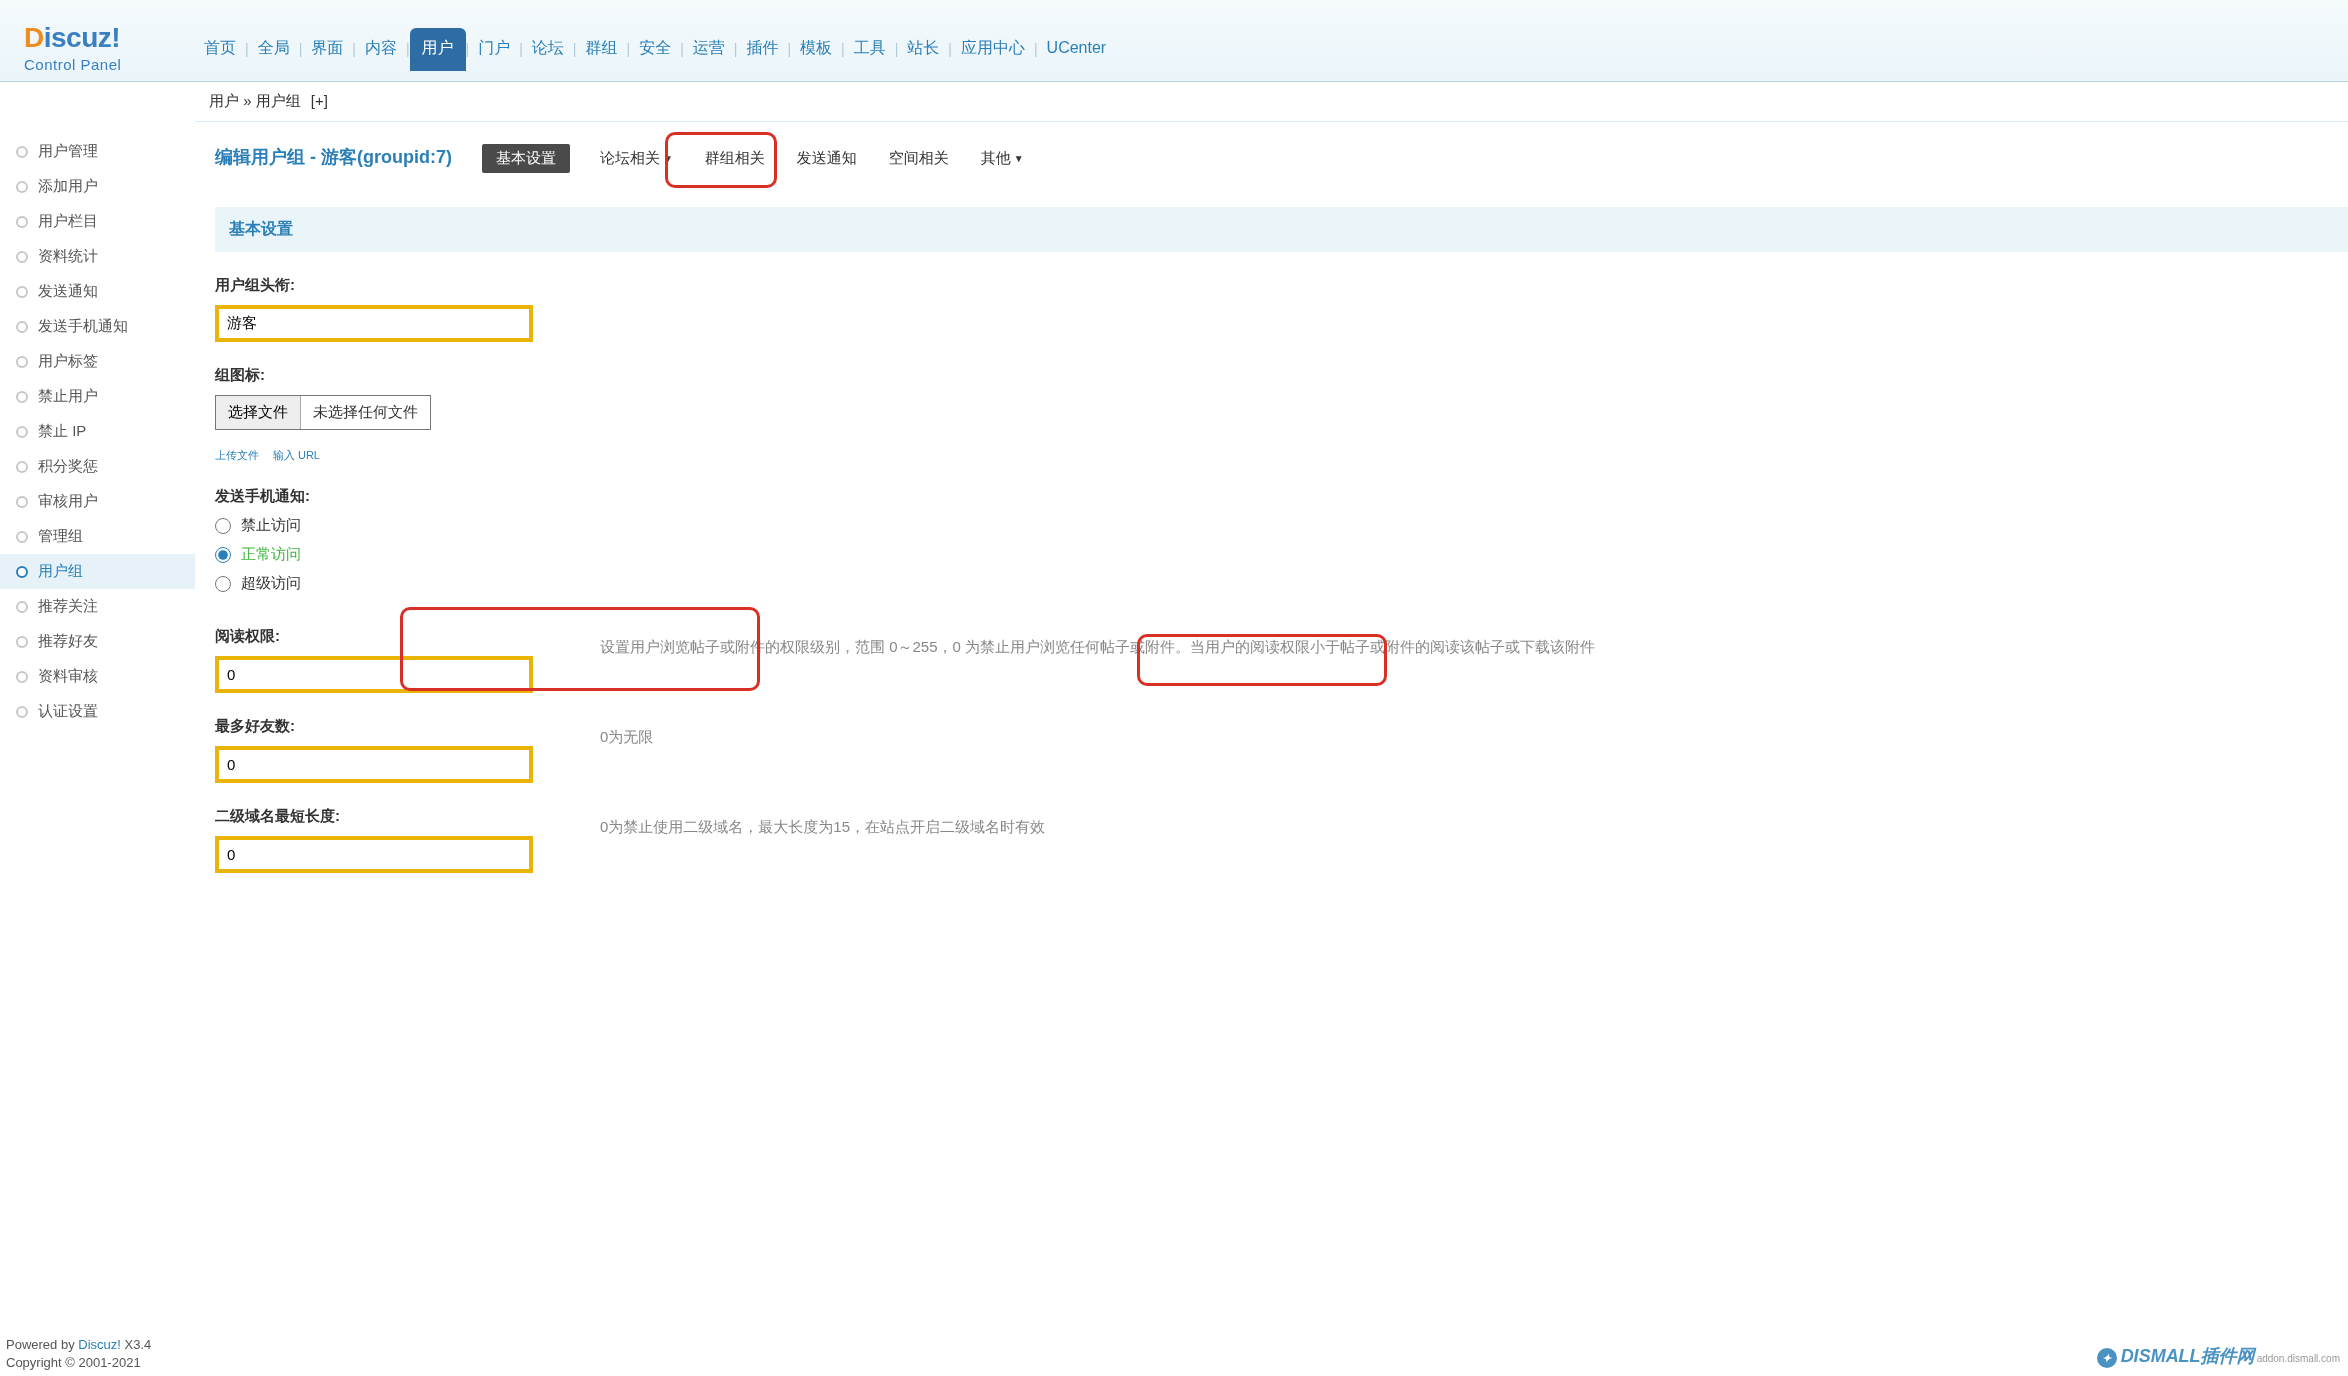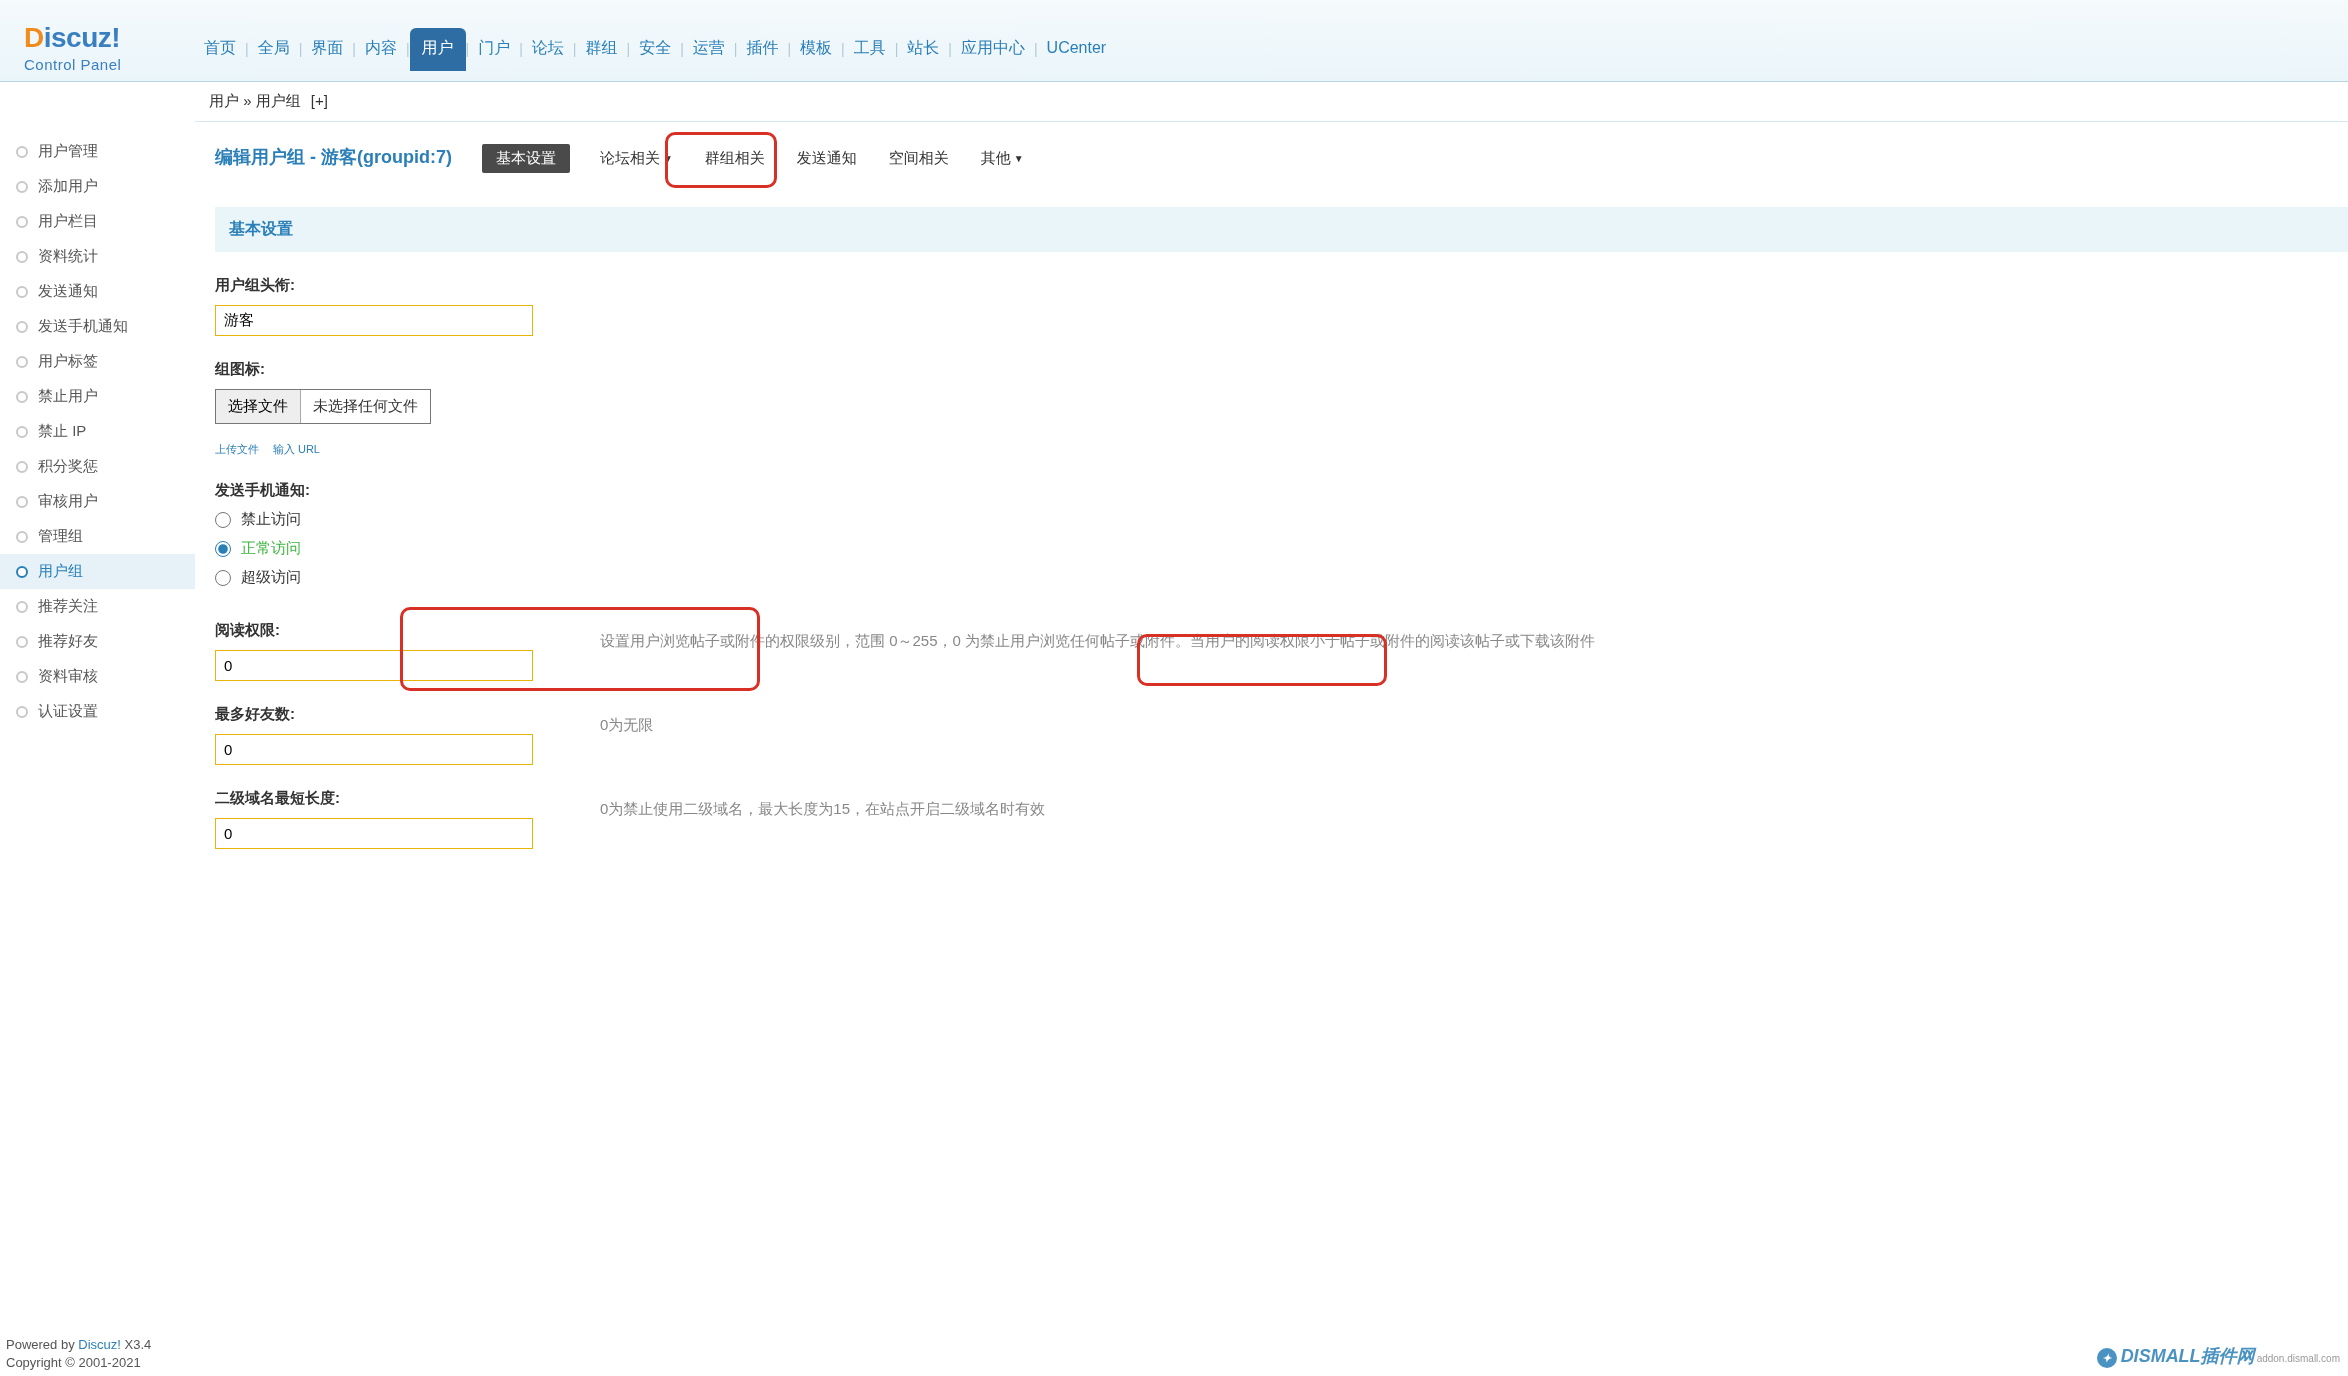--- a/index.html
+++ b/index.html
@@ -44,21 +44,21 @@
 
 .highlight-box { border: 3px solid #d93025; border-radius: 10px; position: absolute; }
 .hb-tab { left: 470px; top: 10px; width: 112px; height: 56px; }
 .hb-read { left: 205px; top: 485px; width: 360px; height: 84px; }
 .hb-readnote { left: 942px; top: 512px; width: 250px; height: 52px; }
 
 .section-header { margin-top: 34px; background: #eaf5fa; padding: 12px 14px; color: #2a7fb8; font-size: 16px; font-weight: bold; }
 
 .form-row { margin-top: 24px; }
 .form-label { font-size: 15px; font-weight: bold; color: #333; display: block; margin-bottom: 10px; }
-.text-input { width: 318px; padding: 6px 8px; border: 1px solid #eab308; font-size: 15px; background: #fff; }
+.text-input { width: 318px; padding: 6px 8px; border: 4px solid #eab308; font-size: 15px; background: #fff; }
 .file-box { display: inline-flex; align-items: center; border: 1px solid #777; background: #fff; }
 .file-btn { background: #eee; border: none; border-right: 1px solid #aaa; padding: 7px 12px; font-size: 15px; cursor: pointer; }
 .file-text { padding: 0 12px; font-size: 15px; color: #333; }
 .file-links { margin-top: 16px; }
 .file-links a { color: #2a7fb8; margin-right: 10px; font-size: 11px; }
 
 .radio-row { display: flex; align-items: flex-start; }
 .radio-group { width: 385px; }
 .radio-opt { display: flex; align-items: center; margin-bottom: 10px; font-size: 15px; cursor: pointer; }
 .radio-opt input { width: 16px; height: 16px; margin-right: 10px; accent-color: #2a7fb8; }

